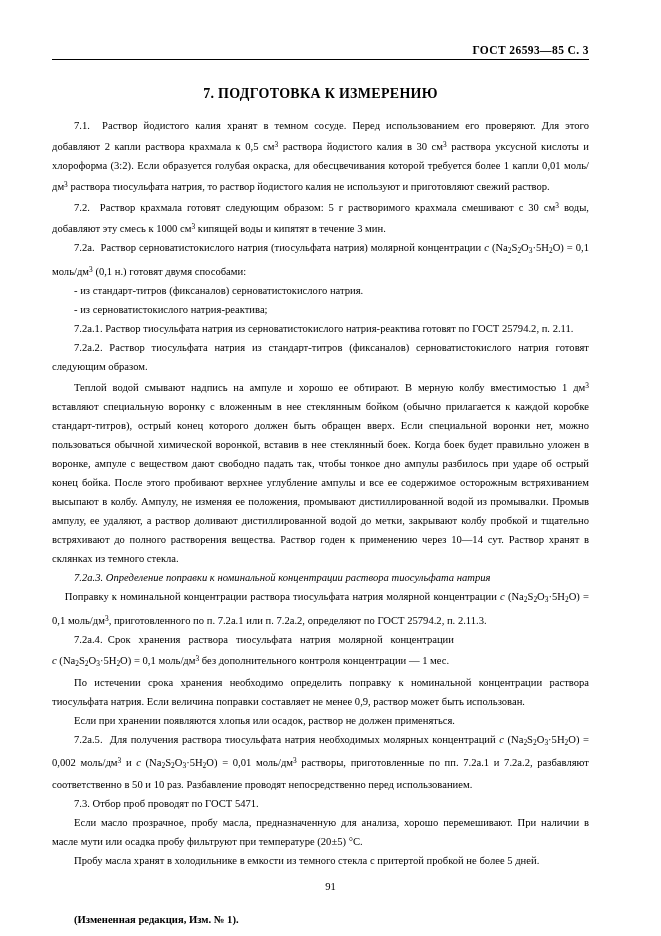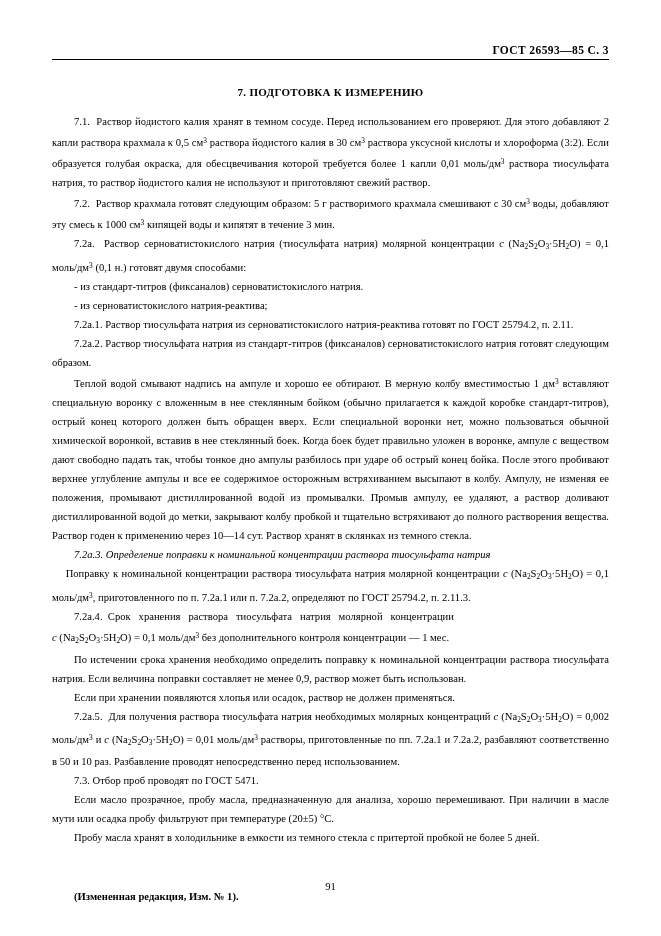--- a/index.html
+++ b/index.html
@@ -12,39 +12,39 @@
     height: 936px;
     font-family: "Liberation Serif", serif;
     color: #000000;
     position: relative;
   }
   .page {
     position: relative;
     width: 661px;
     height: 936px;
     box-sizing: border-box;
-    padding: 44px 52px 0 52px;
+    padding: 44px 72px 0 52px;
   }
   .header {
     text-align: right;
     font-family: "Liberation Serif", serif;
     font-size: 11.5px;
     font-weight: bold;
     letter-spacing: 0.4px;
     margin-bottom: 2px;
   }
   .rule {
     border: none;
     border-top: 1px solid #000;
     margin: 3px 0 0 0;
     height: 0;
   }
   .section-title {
     text-align: center;
-    font-size: 11px;
+    font-size: 14px;
     font-weight: bold;
     letter-spacing: 0.3px;
     margin-top: 26px;
     margin-bottom: 14px;
   }
   .section-title.second {
     margin-top: 30px;
     margin-bottom: 4px;
   }
   p.para {

